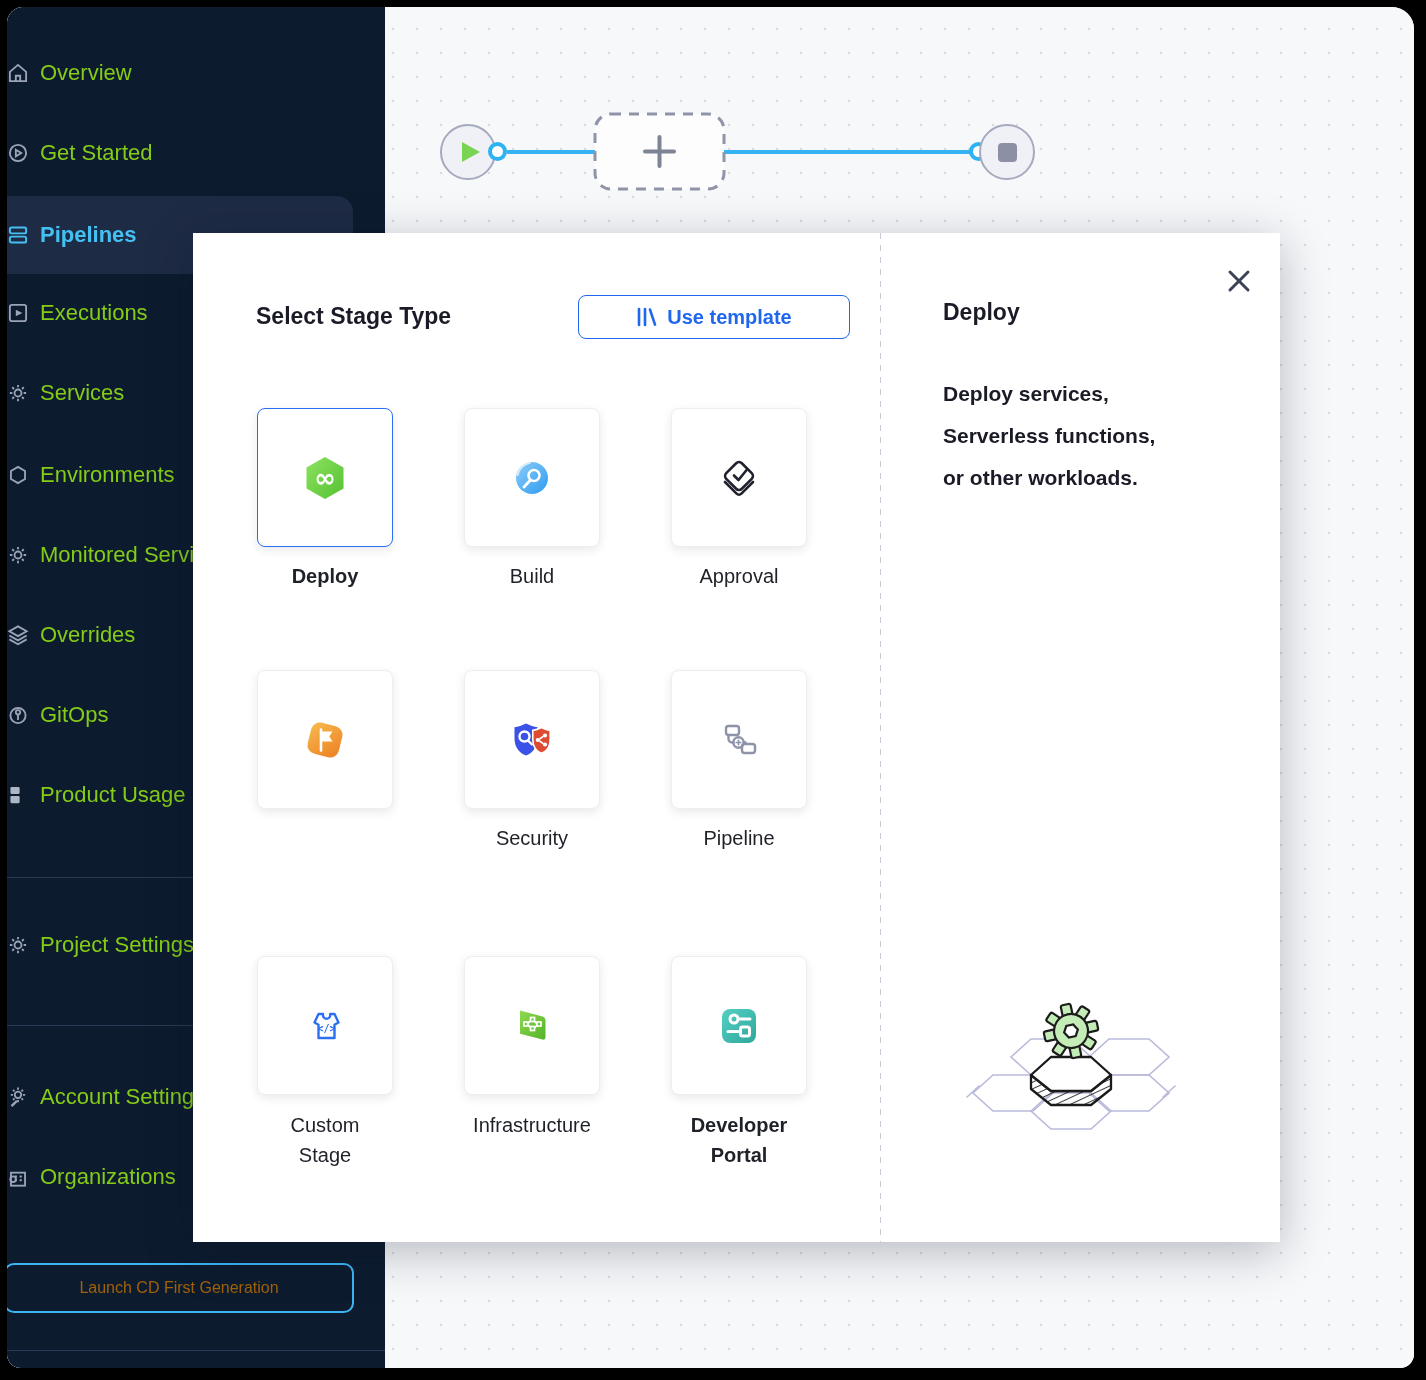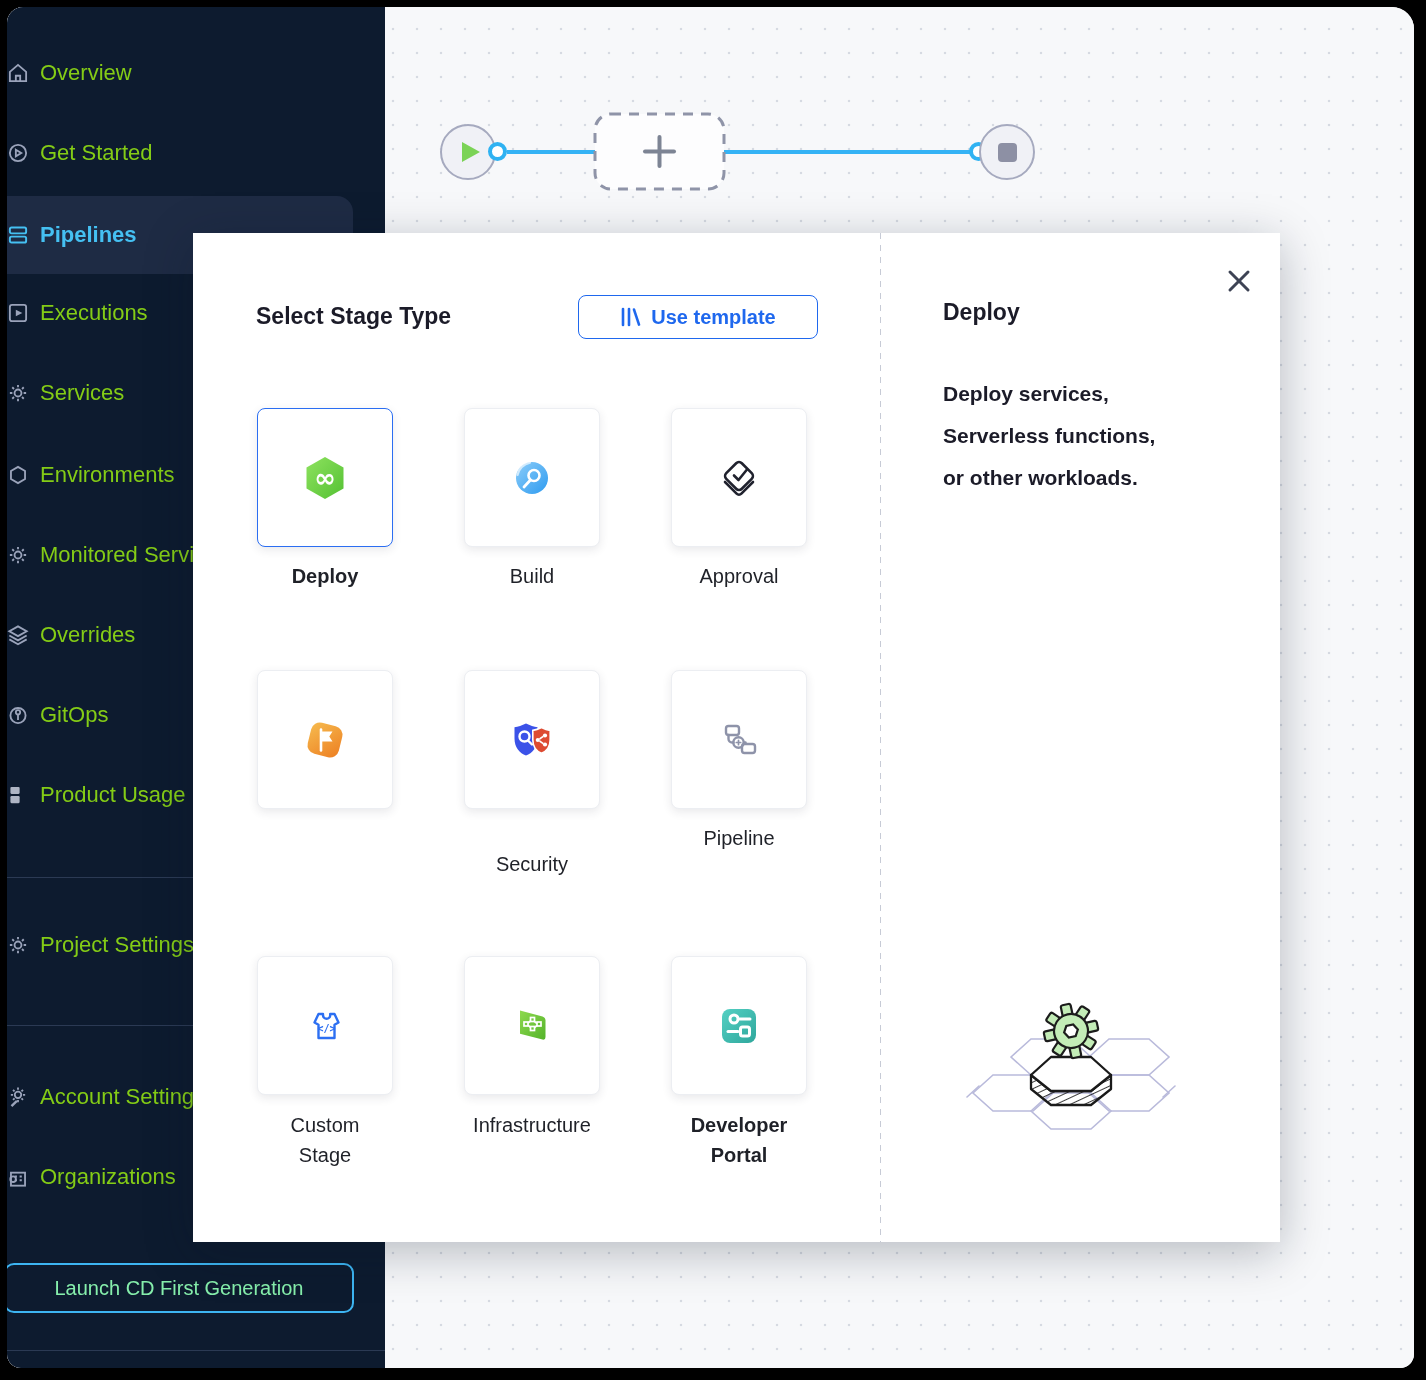--- a/index.html
+++ b/index.html
@@ -14,26 +14,26 @@
   .pg-stop{position:absolute;left:17px;top:17px;width:19px;height:19px;border-radius:4px;background:#8d90a4;}
   .pg-ring{position:absolute;width:19px;height:19px;border-radius:50%;background:#fff;border:4.5px solid #2fb2f2;top:135px;box-sizing:border-box;}
   .pg-addbox{position:absolute;left:586px;top:105px;width:133px;height:79px;cursor:pointer;}
   
   .sidebar{position:absolute;left:0;top:0;width:378px;height:100%;background:#0d1b2f;overflow:hidden;}
   .nav-row{position:absolute;left:0;width:100%;height:44px;display:flex;align-items:center;padding-left:33px;box-sizing:border-box;color:#84cc16;font-size:22px;cursor:pointer;}
   .nav-row .nicon{position:absolute;left:-2px;top:50%;transform:translateY(-50%);width:26px;height:26px;}
   .nav-row.active{color:#45c0f2;font-weight:700;}
   .nav-hl{position:absolute;left:0;top:189px;width:346px;height:78px;background:#1e2b44;border-radius:0 16px 16px 0;}
   .nav-div{position:absolute;left:0;width:378px;height:1px;background:#2b3a54;}
-  .launch-btn{position:absolute;left:-3px;top:1256px;width:350px;height:50px;border:2px solid #3db5f2;border-radius:10px;color:#86efac;font-size:20px;display:flex;align-items:center;justify-content:center;background:transparent;box-sizing:border-box;cursor:pointer;}
+  .launch-btn{position:absolute;left:-3px;top:1256px;width:350px;height:50px;border:2px solid #3db5f2;border-radius:10px;color:#a16207;font-size:16px;display:flex;align-items:center;justify-content:center;background:transparent;box-sizing:border-box;cursor:pointer;}
   svg.icon{display:block;}
   
   .modal{position:absolute;left:186px;top:226px;width:1087px;height:1009px;background:#fff;box-shadow:0 10px 45px rgba(10,20,40,.28);z-index:5;}
   .modal-title{position:absolute;left:63px;top:70px;font-size:23px;font-weight:700;color:#1b1b28;}
-  .tpl-btn{position:absolute;left:385px;top:62px;width:240px;height:44px;border:1.5px solid #1f68ee;border-radius:8px;box-sizing:border-box;display:flex;align-items:center;justify-content:center;gap:9px;color:#1f68ee;font-size:20px;font-weight:600;background:#fff;cursor:pointer;}
+  .tpl-btn{position:absolute;left:385px;top:62px;width:272px;height:44px;border:1.5px solid #1f68ee;border-radius:8px;box-sizing:border-box;display:flex;align-items:center;justify-content:center;gap:9px;color:#1f68ee;font-size:20px;font-weight:600;background:#fff;cursor:pointer;}
   .vdiv{position:absolute;left:687px;top:0;bottom:0;width:1px;background-image:repeating-linear-gradient(to bottom,#c7cbd6 0 6px,transparent 6px 12px);}
   .tile{position:absolute;width:136px;height:139px;background:#fff;border:1px solid #eceef2;border-radius:8px;box-shadow:0 3px 10px rgba(40,41,61,.10);box-sizing:border-box;display:flex;align-items:center;justify-content:center;cursor:pointer;}
   .tile.selected{border:1.5px solid #2b6ef2;}
   .tile-label{position:absolute;width:200px;text-align:center;font-size:20px;line-height:30px;color:#1f2128;white-space:pre-line;}
   .tile-label.bold{font-weight:700;}
   .detail-title{position:absolute;left:750px;top:66px;font-size:23px;font-weight:700;color:#1b1b28;}
   .detail-desc{position:absolute;left:750px;top:140px;width:310px;font-size:21px;font-weight:600;line-height:42px;color:#1b1b28;white-space:pre-line;}
   .close-x{position:absolute;left:1030px;top:32px;width:32px;height:32px;cursor:pointer;}
   .illus{position:absolute;left:760px;top:760px;}
   
@@ -296,21 +296,21 @@
           <rect x="15" y="14" width="13" height="9" rx="2.5"></rect>
           <path d="M17.5 23 v4 a3.5 3.5 0 0 0 3.5 3.5 h1.5"></path>
           <circle cx="27.5" cy="30.5" r="5.2"></circle>
           <path d="M27.5 28.3 v4.4 M25.3 30.5 h4.4" stroke-width="1.7"></path>
           <path d="M33 30.5 h1.5"></path>
           <rect x="31" y="32" width="13" height="9" rx="2.5"></rect>
         </g>
       </svg>
     </div>
 
-    <div class="tile-label" style="left:239px;top:616px;">Security</div>
+    <div class="tile-label" style="left:239px;top:590px;">Security</div>
     <div class="tile-label" style="left:446px;top:590px;">Pipeline</div>
 
     <div class="tile" style="left:64px;top:723px;">
       <svg class="icon" width="56" height="56" viewBox="0 0 56 56">
         <g stroke="#2c6ff2" stroke-width="2.4" fill="none" stroke-linejoin="round">
           <path d="M21.5 16 H26 v1.2 a3.6 3.6 0 0 0 7.2 0 V16 H37.5 L41.5 24.5 37.5 26.8 V40 H21.5 V26.8 L17.5 24.5 Z"></path>
         </g>
         <text x="29.5" y="33.5" text-anchor="middle" font-size="10" font-weight="bold" fill="#2c6ff2" font-family="DejaVu Sans Mono, monospace">&lt;/&gt;</text>
       </svg>
     </div>

